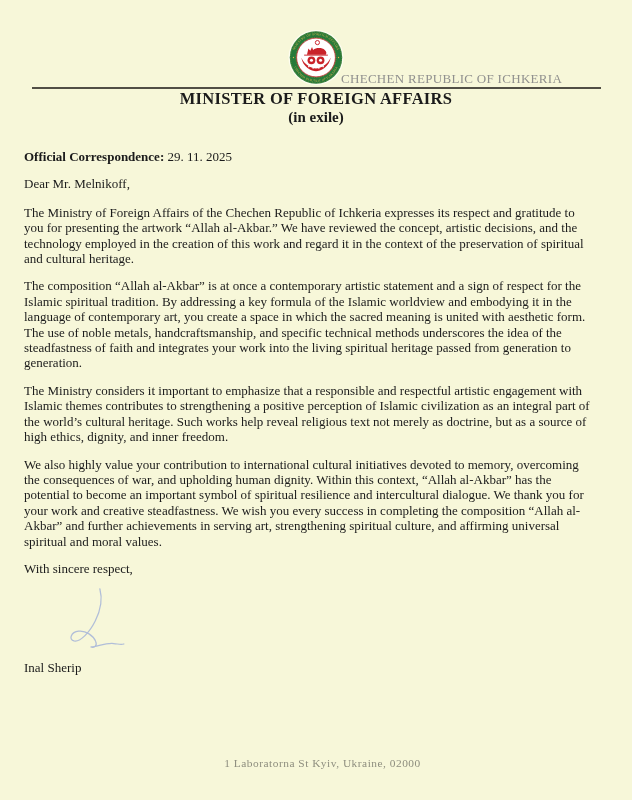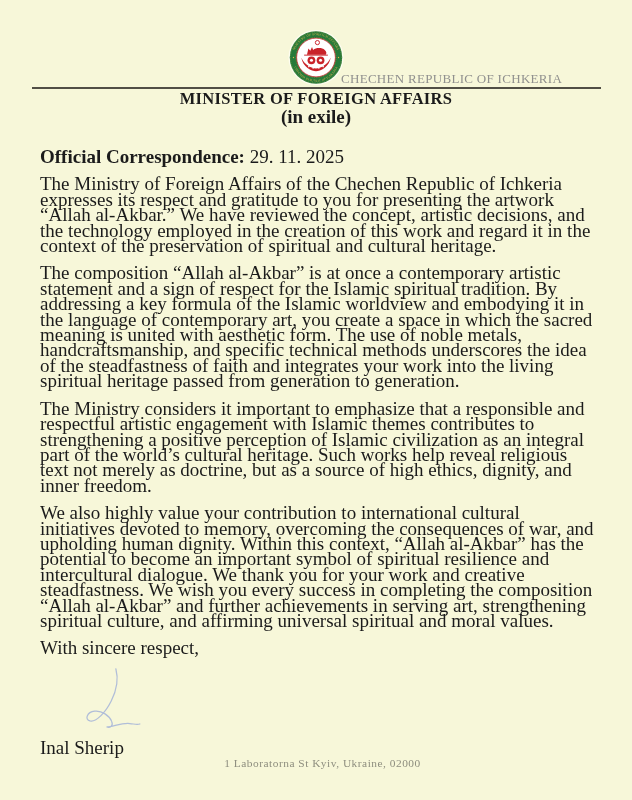--- a/index.html
+++ b/index.html
@@ -22,23 +22,23 @@
   }
   .head-label.left{right:352px;}
   .head-label.right{left:341px;}
   .rule{
     position:absolute;top:87px;left:32px;right:31px;
     border-top:2px solid #514f45;
   }
   
   .title-block{text-align:center;}
   .title{font-weight:bold;font-size:16.5px;letter-spacing:.3px;line-height:19px;}
-  .subtitle{font-weight:bold;font-size:19px;line-height:18px;}
+  .subtitle{font-weight:bold;font-size:15px;line-height:18px;}
   
-  .body{margin:23px 36px 0 40px;font-size:19px;line-height:15.4px;}
+  .body{margin:23px 36px 0 24px;font-size:13px;line-height:15.4px;}
   .body p{margin:0 0 12px 0;}
   .body p.salutation{margin-bottom:13px;}
   .body p.closing{margin-bottom:0;}
   .corr-label{font-weight:bold;}
   .signature{display:block;margin:10px 0 2px 30px;width:88px;height:72px;}
   .signatory{margin:0;}
   
   .footer{
     position:absolute;left:0;right:0;bottom:31px;
     text-align:center;
@@ -97,20 +97,21 @@
   </div>
 
   <div class="title-block">
     <div class="title">MINISTER OF FOREIGN AFFAIRS</div>
     <div class="subtitle">(in exile)</div>
   </div>
 
   <div class="body">
     <p><span class="corr-label">Official Correspondence:</span> <span>29. 11. 2025</span></p>
 
+    <p class="salutation">Dear Mr. Melnikoff,</p>
 
     <p>The Ministry of Foreign Affairs of the Chechen Republic of Ichkeria expresses its respect and gratitude to you for presenting the artwork “Allah al-Akbar.” We have reviewed the concept, artistic decisions, and the technology employed in the creation of this work and regard it in the context of the preservation of spiritual and cultural heritage.</p>
 
     <p>The composition “Allah al-Akbar” is at once a contemporary artistic statement and a sign of respect for the Islamic spiritual tradition. By addressing a key formula of the Islamic worldview and embodying it in the language of contemporary art, you create a space in which the sacred meaning is united with aesthetic form. The use of noble metals, handcraftsmanship, and specific technical methods underscores the idea of the steadfastness of faith and integrates your work into the living spiritual heritage passed from generation to generation.</p>
 
     <p>The Ministry considers it important to emphasize that a responsible and respectful artistic engagement with Islamic themes contributes to strengthening a positive perception of Islamic civilization as an integral part of the world’s cultural heritage. Such works help reveal religious text not merely as doctrine, but as a source of high ethics, dignity, and inner freedom.</p>
 
     <p>We also highly value your contribution to international cultural initiatives devoted to memory, overcoming the consequences of war, and upholding human dignity. Within this context, “Allah al-Akbar” has the potential to become an important symbol of spiritual resilience and intercultural dialogue. We thank you for your work and creative steadfastness. We wish you every success in completing the composition “Allah al-Akbar” and further achievements in serving art, strengthening spiritual culture, and affirming universal spiritual and moral values.</p>
 
     <p class="closing">With sincere respect,</p>

